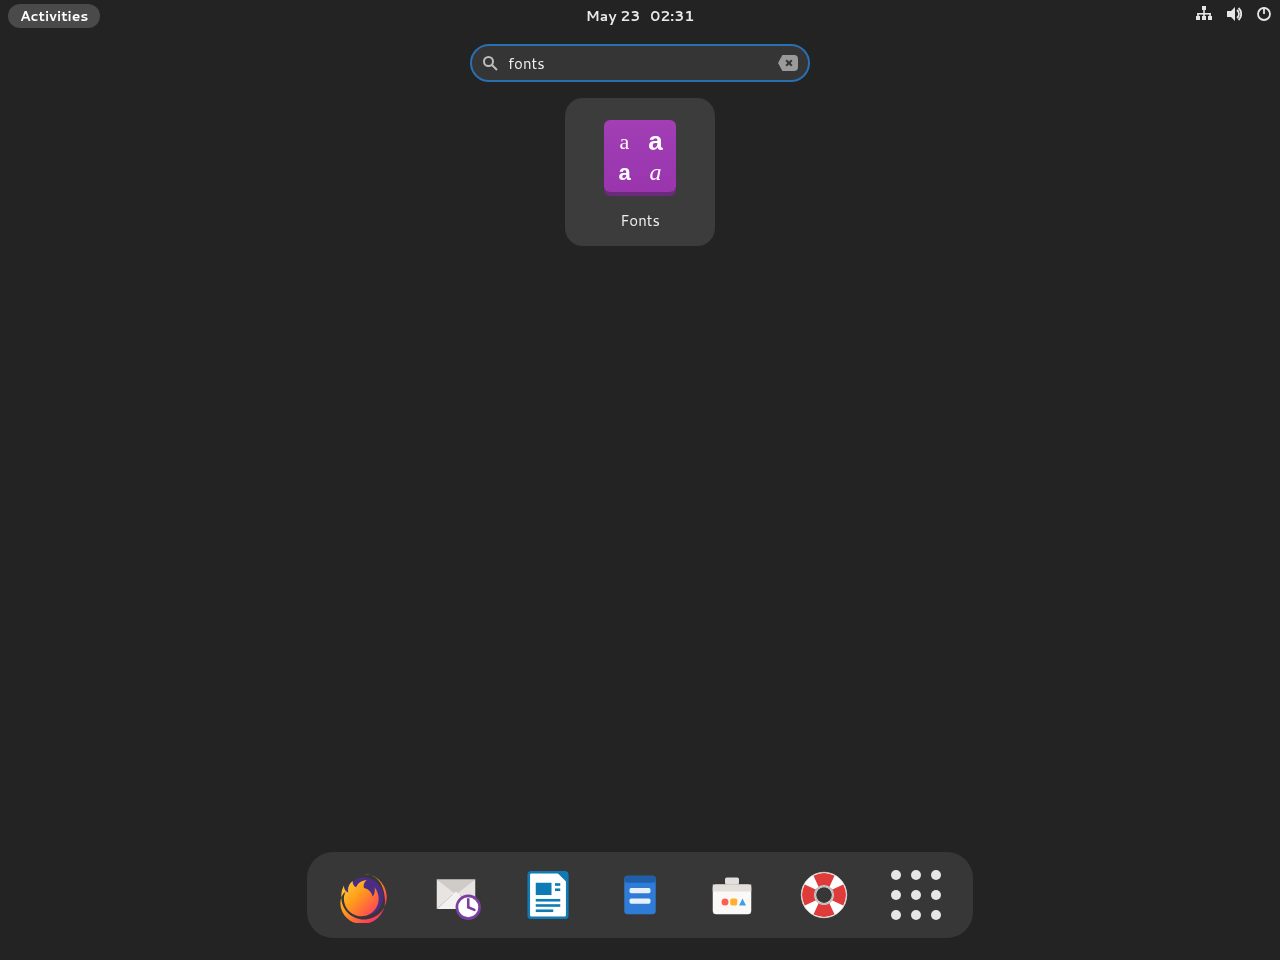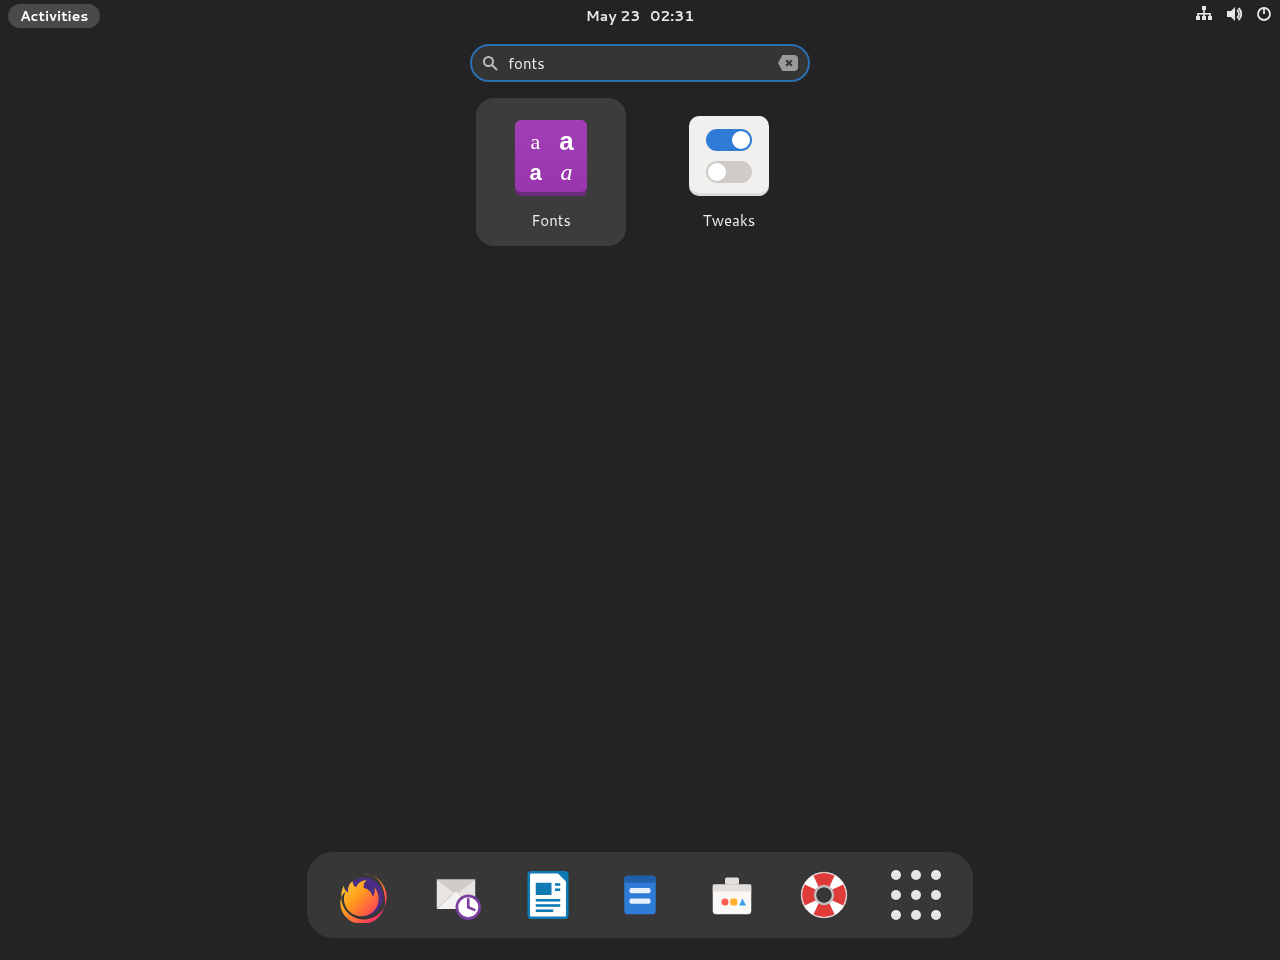--- a/index.html
+++ b/index.html
@@ -249,31 +249,20 @@
     <div class="icon">
       <div class="fonts-icon">
         <span class="a1">a</span>
           <span class="a2">a</span>
         <span class="a3">a</span>
           <span class="a4">a</span>
       </div>
     </div>
     <span>Fonts</span>
   </div>
-  <div class="result">
-    <div class="icon tweaks-icon">
-      <div class="switch on">
-          <div class="knob"></div>
-        </div>
-      <div class="switch off">
-          <div class="knob"></div>
-        </div>
-    </div>
-    <span>Tweaks</span>
-  </div>
 </div>
 
 <div class="dock">
 
   <div class="app">
     <svg viewBox="0 0 64 64">
       <circle cx="32" cy="34" r="22" fill="#4b2e83"></circle>
       <path d="M32 8c16 0 26 14 26 26 0 15-12 26-26 26S6 49 6 34c0-5 1-9 3-13 0 4 2 7 5 8-1-5 1-10 5-13 0 3 1 6 4 7 2-5 7-8 12-8-3 2-4 6-3 9 5 1 9 5 10 10 2-3 3-7 2-11 4 5 6 12 4 19-3 10-13 16-23 14-9-2-16-10-16-20 0-3 1-6 2-8-4 3-6 8-6 13 0 14 12 25 27 24 14-1 25-13 24-27C55 17 45 8 32 8z" fill="url(#fg)"></path>
       <defs>
         <linearGradient id="fg" x1="0" y1="0" x2="1" y2="1">

